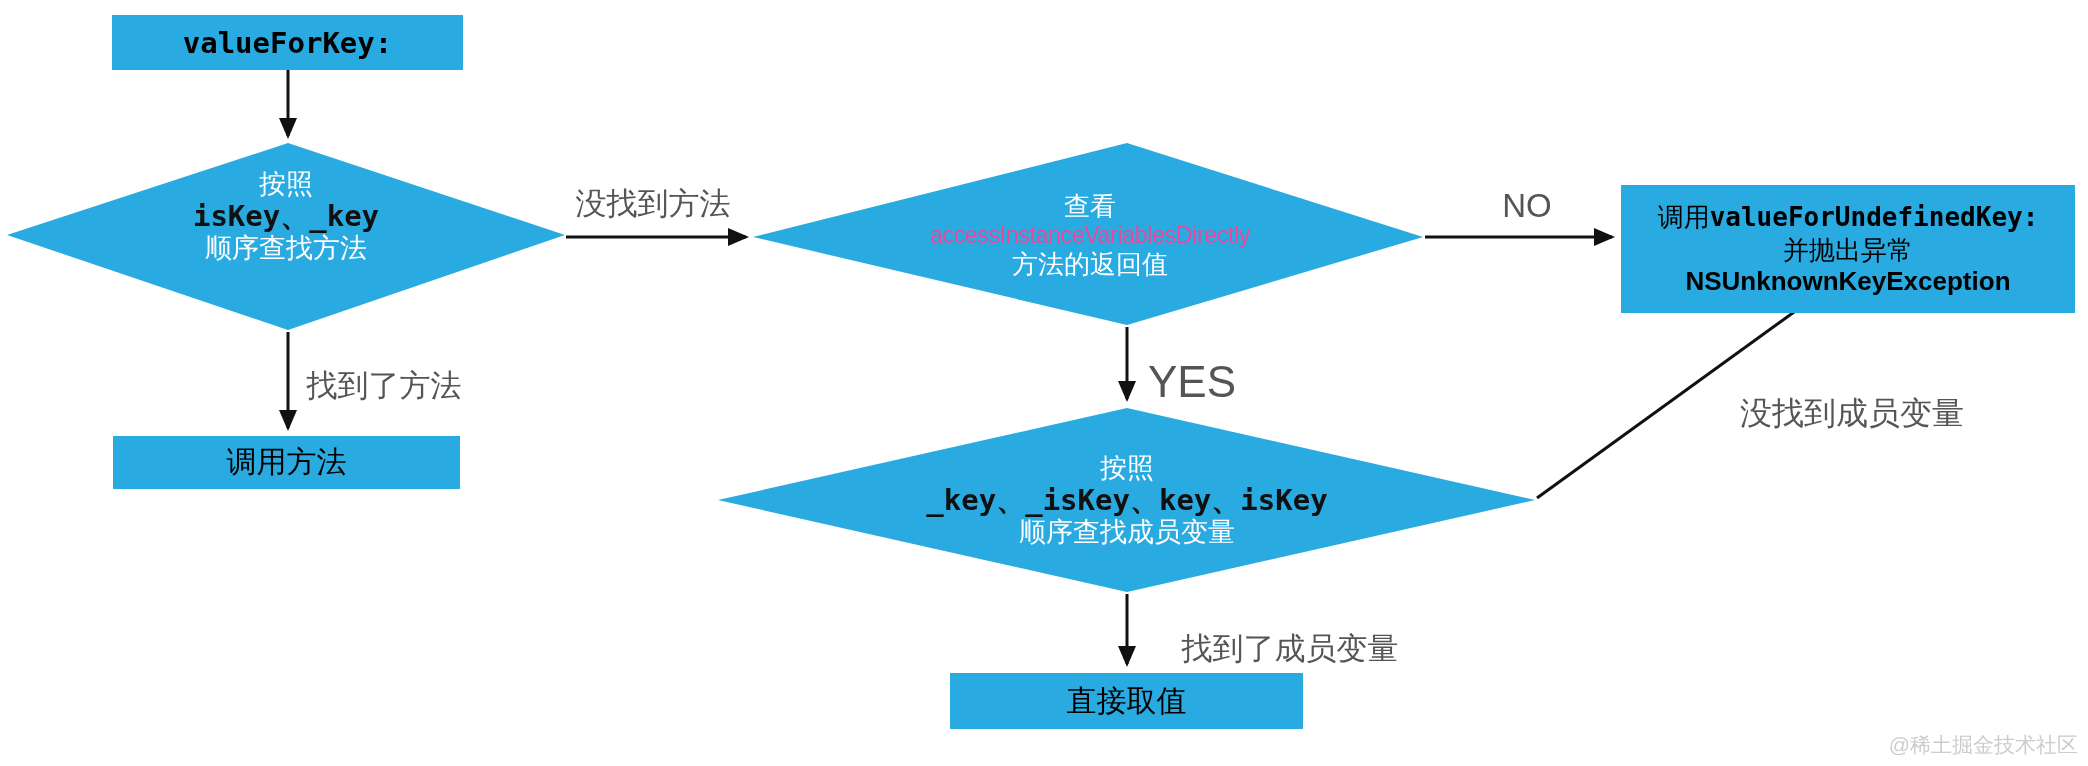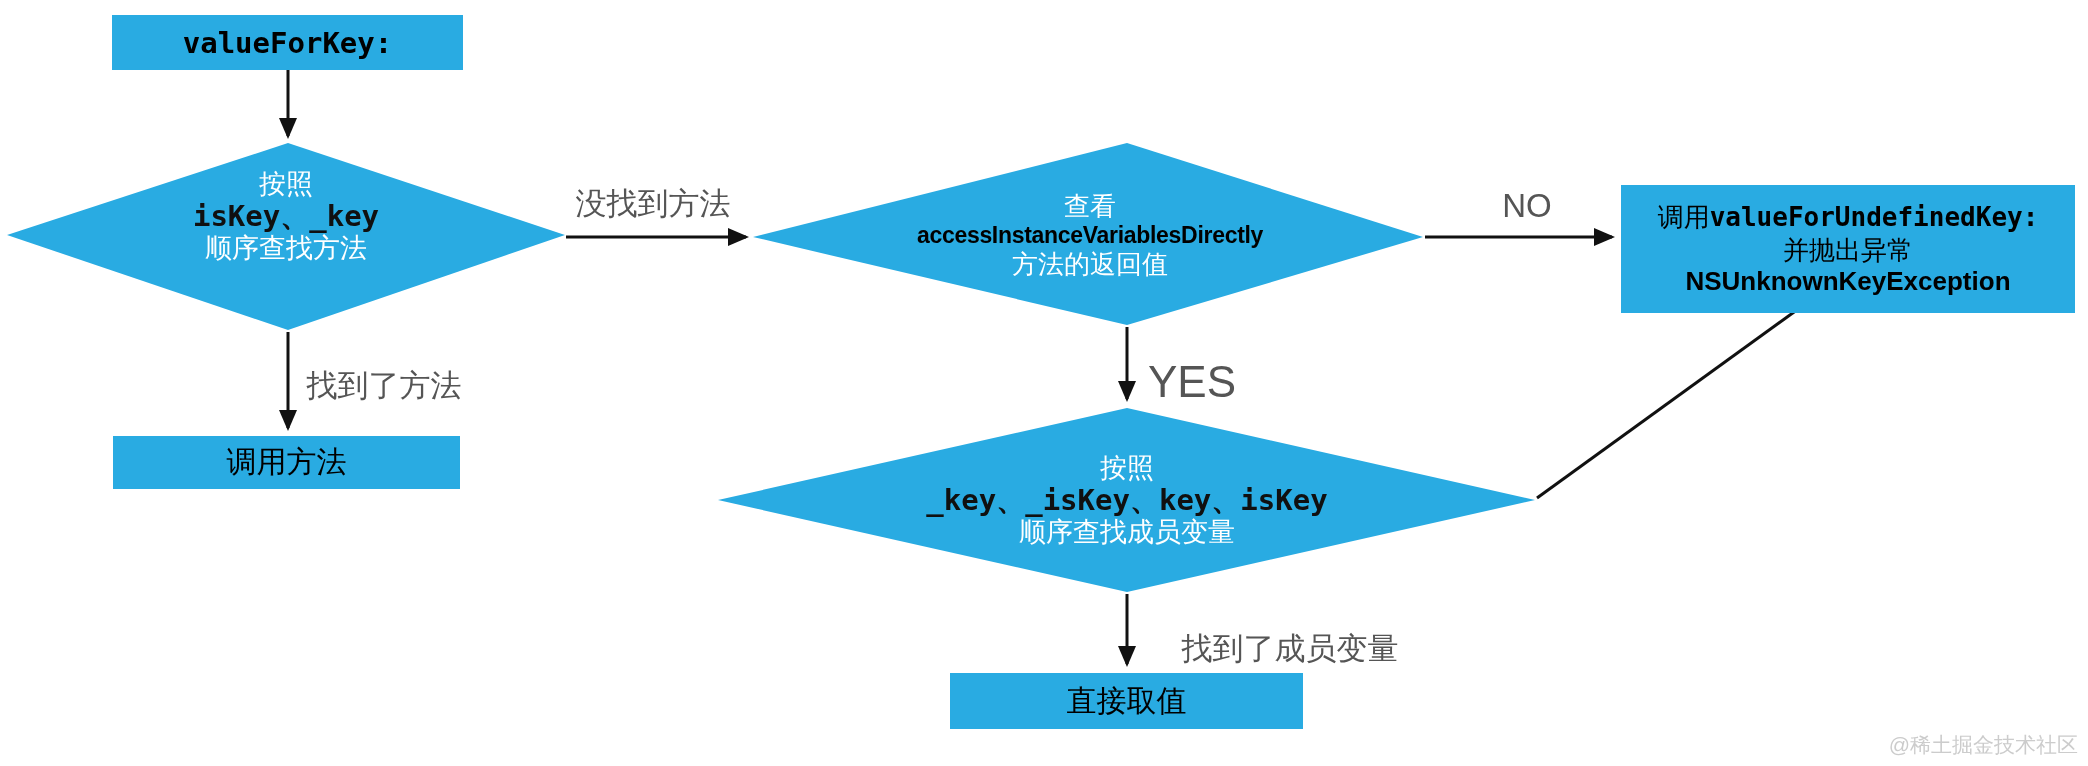--- a/index.html
+++ b/index.html
@@ -47,23 +47,23 @@
   }
   .diamond-text .code-line {
     color: #101010;
     font-family: "DejaVu Sans Mono", "Liberation Mono", monospace;
     font-weight: bold;
     font-size: 29px;
   }
   .d1-text { left: 286px; top: 168px; }
   .d2-text { left: 1090px; top: 192px; line-height: 29px; font-size: 26px; }
   .d2-text .sans-code {
-    color: #000000;
+    color: #ec4899;
     font-family: "Liberation Sans", sans-serif;
-    font-weight: 700;
+    font-weight: 400;
     font-size: 23px;
     letter-spacing: -0.3px;
   }
   .d3-text { left: 1127px; top: 452px; width: 520px; }
 
   .edge-label {
     position: absolute;
     color: #555555;
     font-size: 31px;
     white-space: nowrap;
@@ -145,17 +145,18 @@
   <div class="diamond-text d3-text">
     <div>按照</div>
     <div class="code-line">_key、_isKey、key、isKey</div>
     <div>顺序查找成员变量</div>
   </div>
 
   <div class="edge-label lbl-method-not-found">没找到方法</div>
   <div class="edge-label lbl-method-found">找到了方法</div>
   <div class="edge-label lbl-yes">YES</div>
   <div class="edge-label lbl-no">NO</div>
+  <div class="edge-label lbl-ivar-not-found">没找到成员变量</div>
   <div class="edge-label lbl-ivar-found">找到了成员变量</div>
 
   <div class="watermark">@稀土掘金技术社区</div>
 
 </div>
 
 </body></html>

